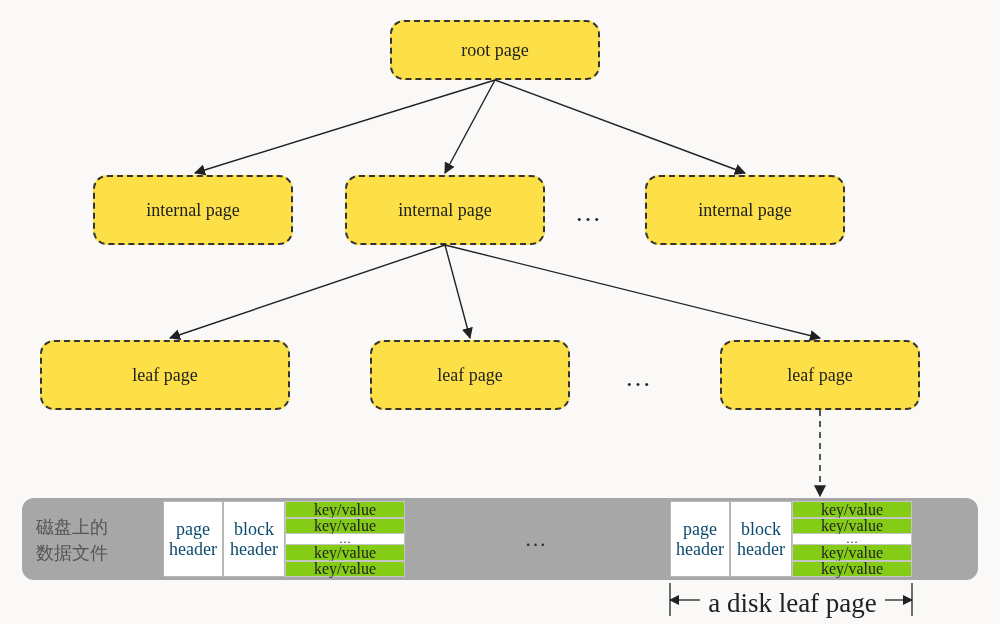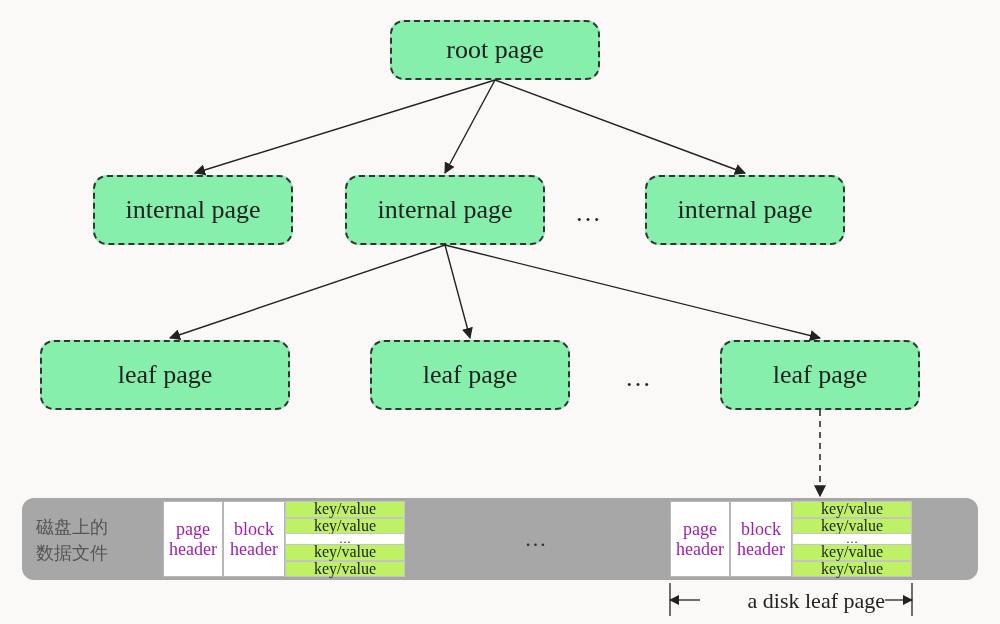--- a/index.html
+++ b/index.html
@@ -16,22 +16,22 @@
     width: 1000px;
     height: 624px;
   }
   .node {
     position: absolute;
     border: 2px dashed #333;
     border-radius: 14px;
     display: flex;
     align-items: center;
     justify-content: center;
-    font-size: 26px;
-    background: #86efac;
+    font-size: 18px;
+    background: #fde047;
     box-sizing: border-box;
   }
   .dots {
     position: absolute;
     font-size: 26px;
     letter-spacing: 4px;
   }
   svg.arrows {
     position: absolute;
     left: 0; top: 0;
@@ -63,36 +63,36 @@
     height: 76px;
     background: #fff;
     border: 1px solid #b7b7b7;
     box-sizing: border-box;
     display: flex;
     align-items: center;
     justify-content: center;
     font-size: 20px;
     line-height: 20px;
     text-align: center;
-    color: #a21caf;
+    color: #0c4a6e;
   }
   .kvstack {
     position: absolute;
     top: 501px;
     height: 76px;
     display: flex;
     flex-direction: column;
   }
   .kvstack .kv {
     flex: 1;
-    background: #bef264;
+    background: #84cc16;
     border: 1px solid #c5c5c5;
     box-sizing: border-box;
     display: flex;
-    align-items: flex-start;
+    align-items: flex-end;
     justify-content: center;
     font-size: 16px;
     line-height: 14px;
   }
   .kvstack .kvdots {
     height: 10px;
     flex: none;
     background: #fff;
     border-left: 1px solid #c5c5c5;
     border-right: 1px solid #c5c5c5;
@@ -107,22 +107,22 @@
     height: 76px;
     display: flex;
     align-items: center;
     justify-content: center;
     font-size: 22px;
     color: #333;
     letter-spacing: 4px;
   }
   .leaf-span-label {
     position: absolute;
-    font-size: 22px;
-    text-align: right;
+    font-size: 27px;
+    text-align: center;
   }
 </style>
 </head>
 <body>
 
 <div class="stage">
 
   <div class="node" style="left:390px; top:20px; width:210px; height:60px;">
     <span>root page</span>
   </div>

